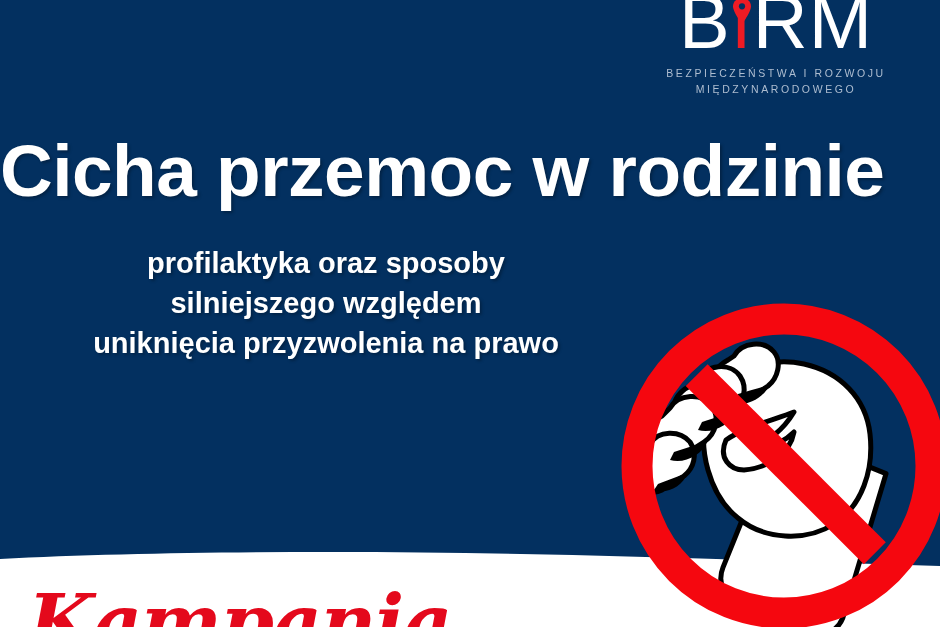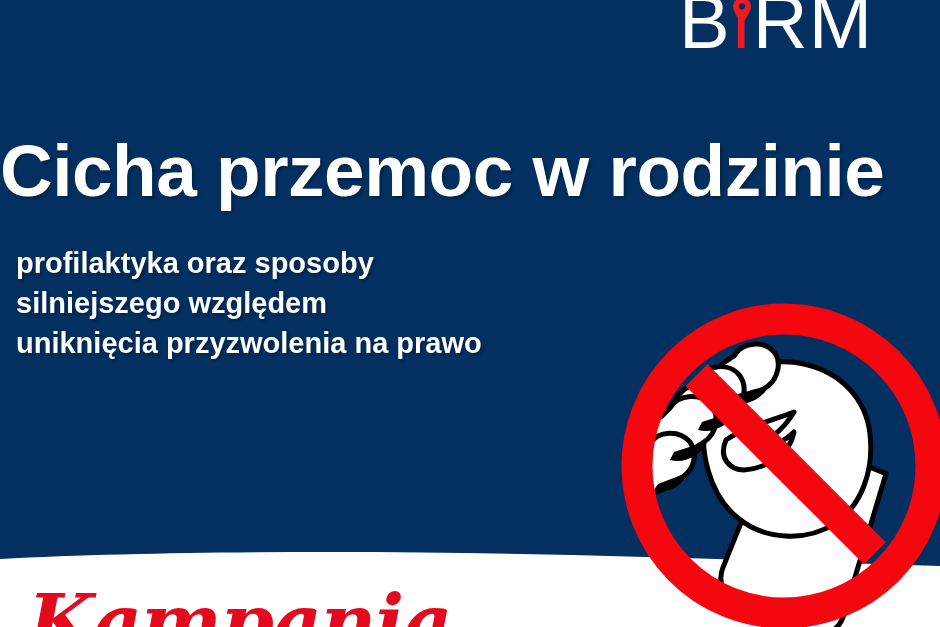--- a/index.html
+++ b/index.html
@@ -84,20 +84,21 @@
     text-shadow:2px 2px 3px rgba(0,0,0,0.28);
     white-space:nowrap;
   }
 
   
   .subhead {
     position:absolute;
     left:16px; top:243px;
     width:620px;
     z-index:6;
+    text-align:center;
     color:#ffffff;
     font-size:29px;
     font-weight:bold;
     line-height:40px;
     text-shadow:2px 2px 3px rgba(0,0,0,0.28);
   }
   .subhead div { white-space:nowrap; }
 
   
   .no-violence {
@@ -133,20 +134,22 @@
       <path d="M0,0 L940,0 L940,566 C740,560 540,552 330,552 C210,552 95,554 0,559 Z" fill="#033060"></path>
     </svg>
   </div>
 
   <div class="logo">
     <div class="logo-mark"><span>B</span><span class="red-i"><span>i</span><svg class="logo-pin" viewBox="0 0 20 26">
               <path d="M10,0 C15,0 19,3.6 19,8.2 C19,14 10,26 10,26 C10,26 1,14 1,8.2 C1,3.6 5,0 10,0 Z" fill="#ee1b24"></path>
               <circle cx="10" cy="8.3" r="3.1" fill="#033060"></circle>
             </svg></span><span>RM</span></div>
     <div class="logo-sub">
+      <div>BEZPIECZEŃSTWA I ROZWOJU</div>
+      <div>MIĘDZYNARODOWEGO</div>
     </div>
   </div>
 
   <div class="headline">Cicha przemoc w rodzinie</div>
 
   <div class="subhead">
     <div>profilaktyka oraz sposoby</div>
     <div>silniejszego względem</div>
     <div>uniknięcia przyzwolenia na prawo</div>
   </div>

